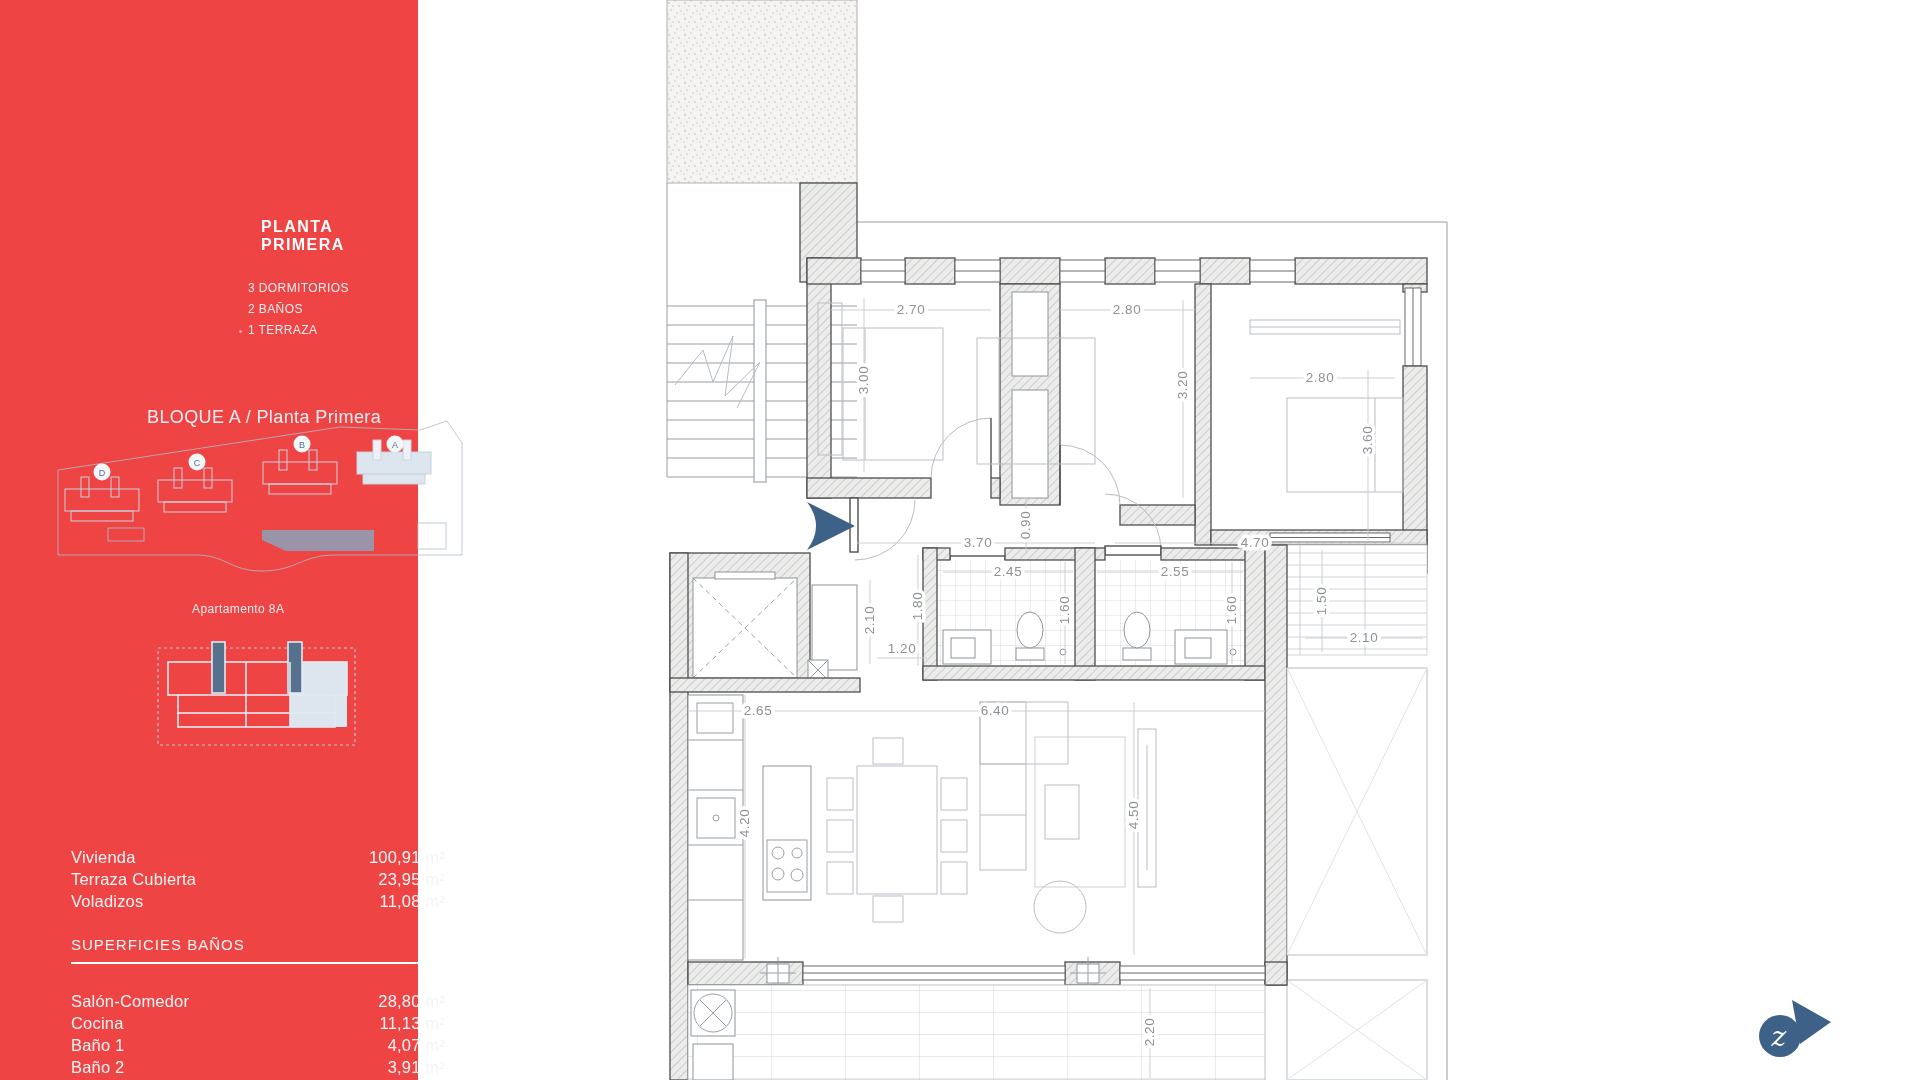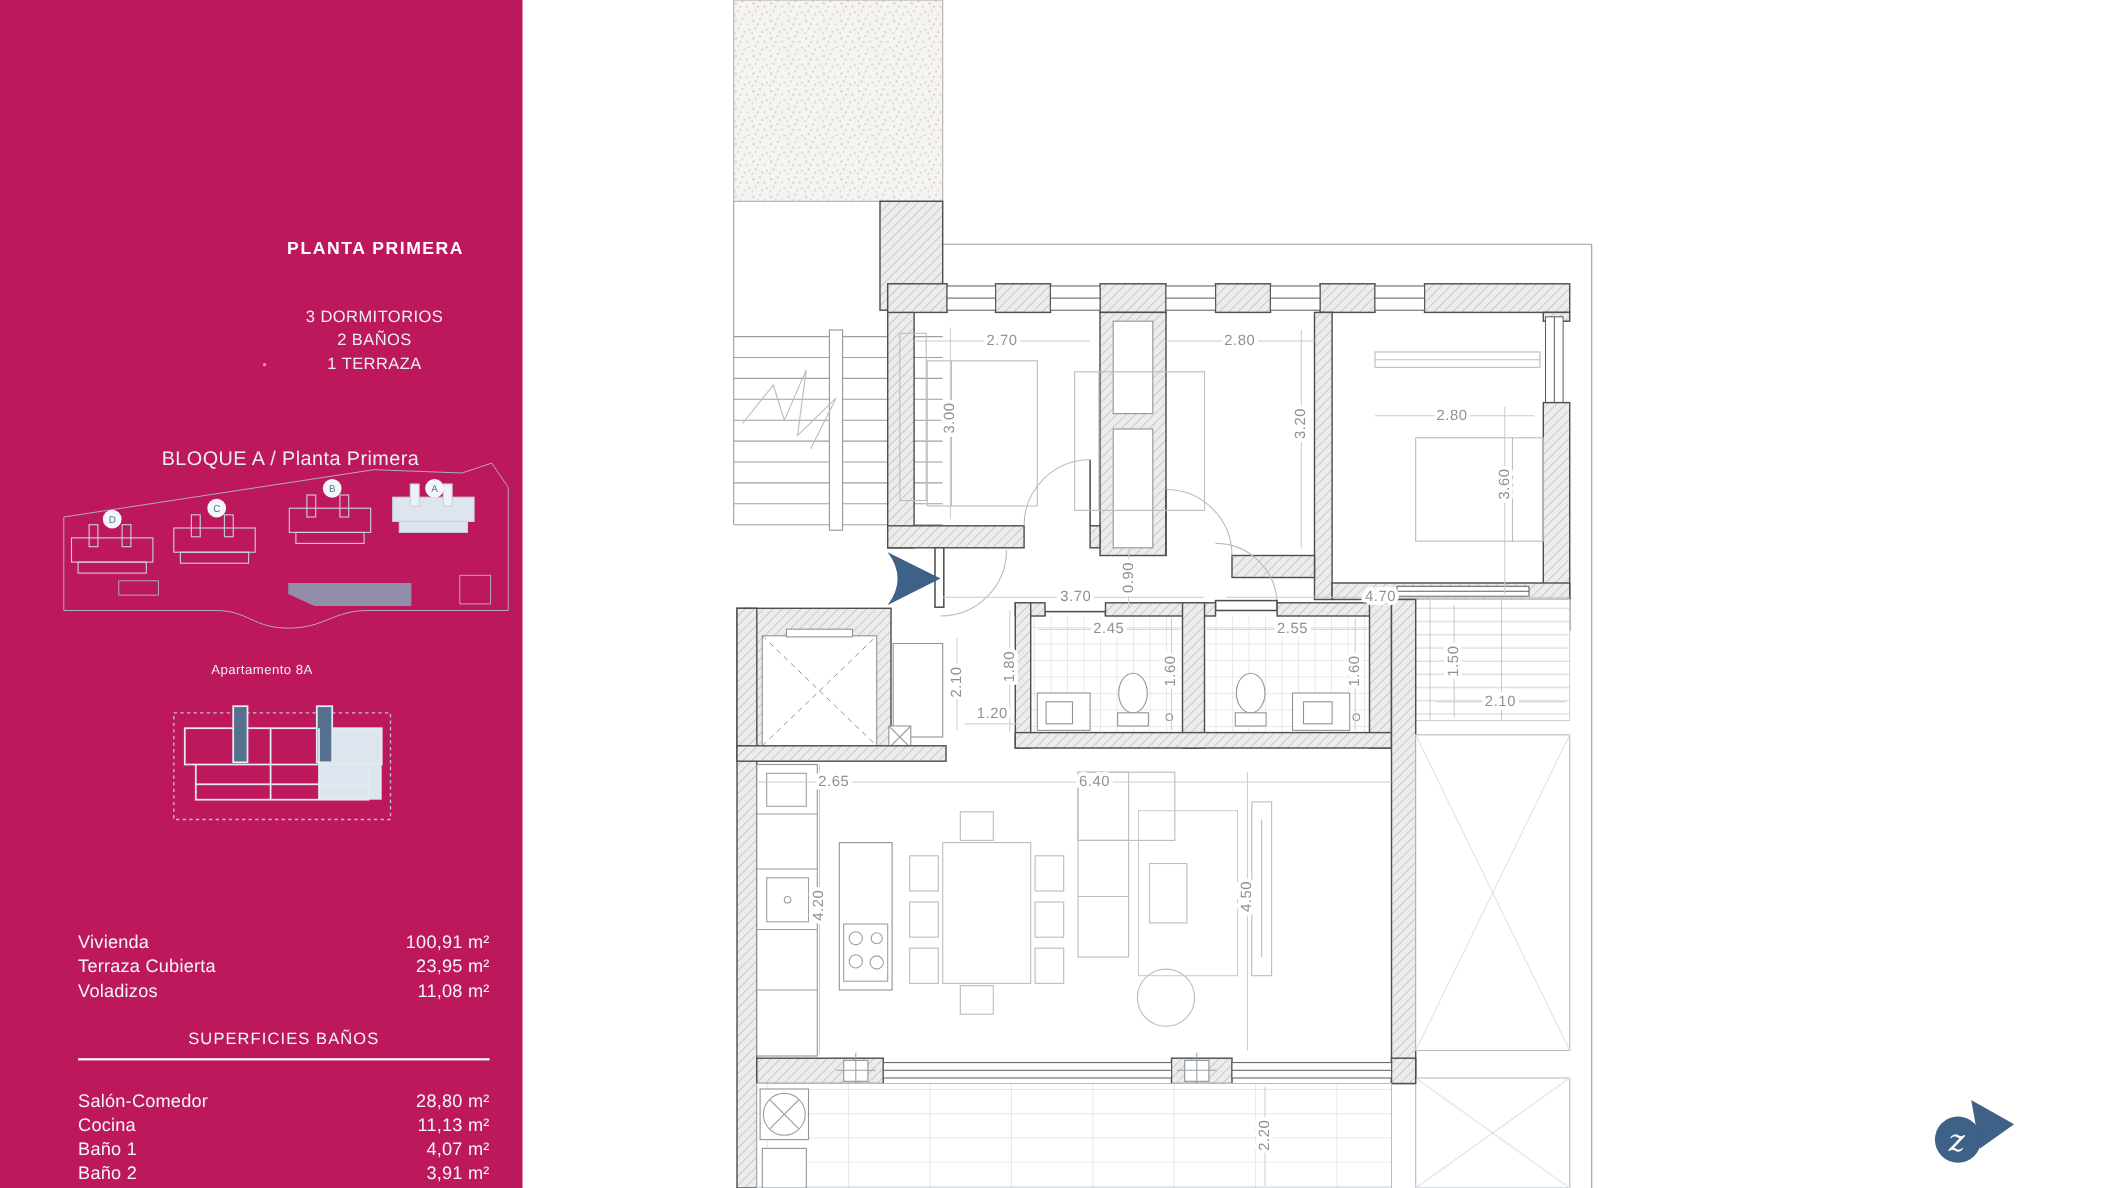--- a/index.html
+++ b/index.html
@@ -1,22 +1,22 @@
 <!DOCTYPE html>
 <html><head>
 <meta charset="utf-8">
 <style>
   html,body{margin:0;padding:0;background:#ffffff;}
   body{width:1920px;height:1080px;position:relative;overflow:hidden;
        font-family:"Liberation Sans",sans-serif;}
   
-  .sidebar{position:absolute;left:0;top:0;width:475px;height:1080px;background:#be185d;text-align:center;}
+  .sidebar{position:absolute;left:0;top:0;width:418px;height:1080px;background:#ef4444;}
   .side-title{position:absolute;left:261px;top:218px;color:#fff;font-size:16px;
               font-weight:bold;letter-spacing:1.4px;}
-  .program{position:absolute;left:278px;top:278px;color:#e9eef3;font-size:15px;
+  .program{position:absolute;left:248px;top:278px;color:#e9eef3;font-size:12px;
            line-height:21px;letter-spacing:.4px;}
   .tiny-dot{position:absolute;left:239px;top:330px;width:3px;height:3px;border-radius:50%;
             background:rgba(255,255,255,.55);}
   .block-label{position:absolute;left:147px;top:407px;color:#e9eef3;font-size:18px;
                letter-spacing:.4px;}
   .apt-label{position:absolute;left:192px;top:602px;color:#e9eef3;font-size:12px;
              letter-spacing:.4px;}
   .svg-abs{position:absolute;}
   .tables{position:absolute;left:71px;top:820px;width:374px;color:#f2f5f8;}
   .s-table{margin-bottom:24px;}

